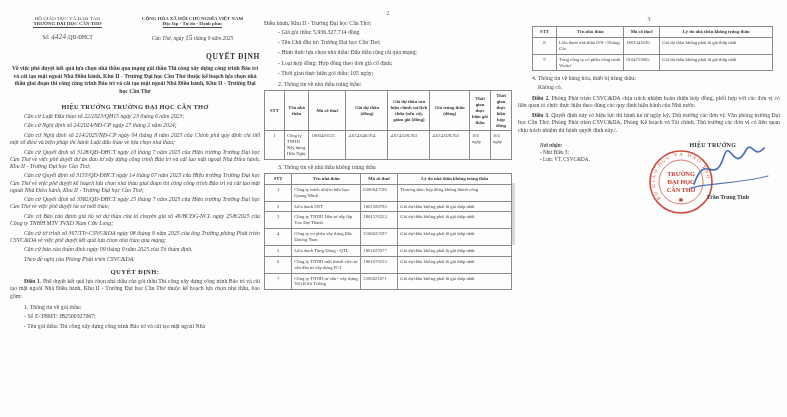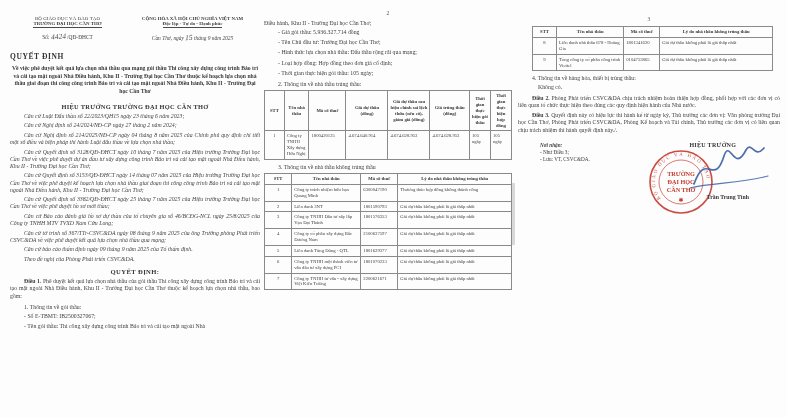--- a/index.html
+++ b/index.html
@@ -13,21 +13,21 @@
   
   .hdr{display:flex;width:100%;}
   .hdr-l{width:46%;text-align:center;}
   .hdr-r{width:54%;text-align:center;}
   .h-small{font-size:4.9px;letter-spacing:.1px;}
   .h-bold{font-size:4.9px;font-weight:bold;}
   .u{display:inline-block;border-bottom:.7px solid #4a4a4a;padding-bottom:1px;}
   .docno{font-size:5.4px;margin-top:4px;}
   .hand{display:inline-block;font-style:italic;font-size:7.5px;color:#4a4a4a;transform:rotate(-4deg);}
   .pdate{font-style:italic;font-size:5.4px;margin-top:5px;}
-  .title{text-align:left;font-weight:bold;font-size:7.5px;letter-spacing:.6px;margin-top:10px;color:#343434;}
+  .title{text-align:right;font-weight:bold;font-size:7.5px;letter-spacing:.6px;margin-top:10px;color:#343434;}
   .subtitle{text-align:center;font-weight:bold;font-size:5.7px;line-height:1.32;margin-top:4px;color:#3a3a3a;}
   .issuer{text-align:center;font-weight:bold;font-size:6.4px;margin-top:8px;letter-spacing:.3px;color:#343434;}
   .recital{font-style:italic;font-size:5.8px;line-height:1.22;text-align:justify;text-indent:14px;margin:2.6px 0 0 0;}
   .dheading{text-align:center;font-weight:bold;font-size:6.6px;margin-top:5px;letter-spacing:.4px;color:#343434;}
   .para{font-size:5.8px;line-height:1.25;text-align:justify;text-indent:14px;margin-top:3px;}
   .item{font-size:5.8px;line-height:1.25;margin-top:3px;margin-left:14px;}
   .blab{font-weight:bold;}
   
   table{border-collapse:collapse;width:100%;table-layout:fixed;margin-top:3px;}
   th,td{border:1px solid #8a8a8a;font-size:4.7px;line-height:1.25;padding:2px 2px;vertical-align:top;

